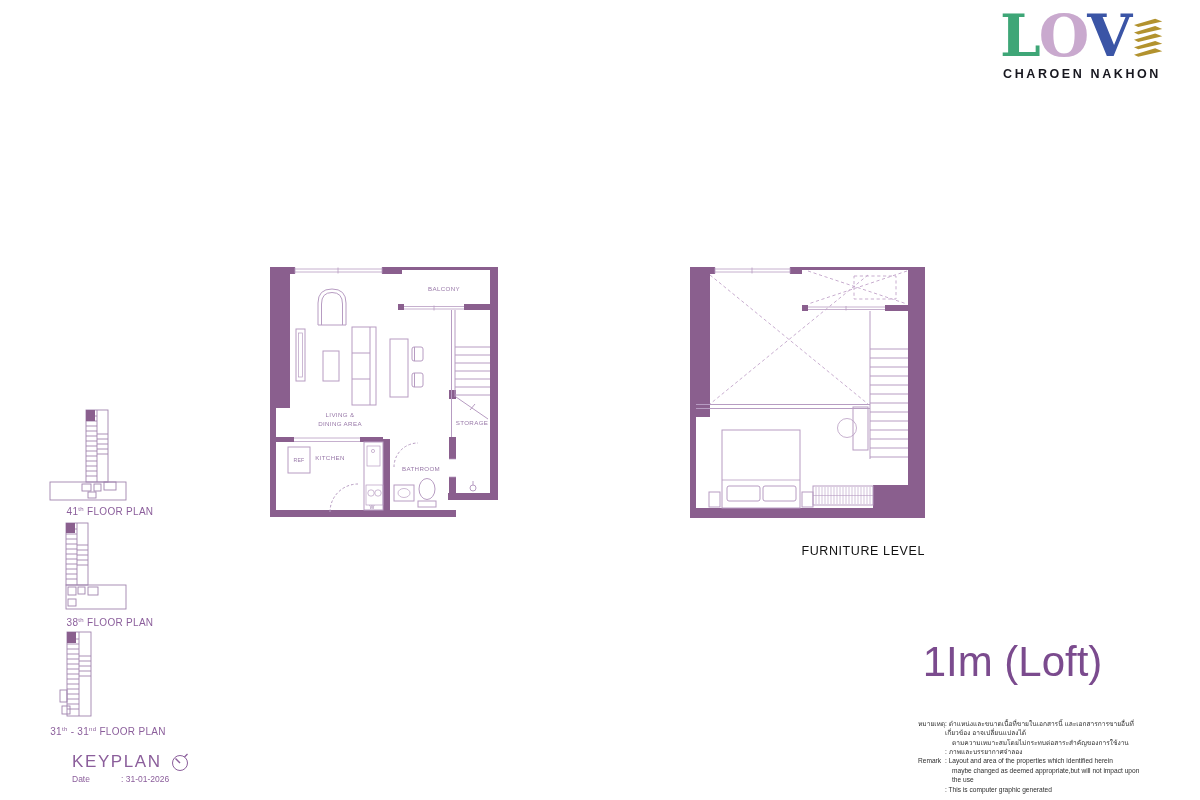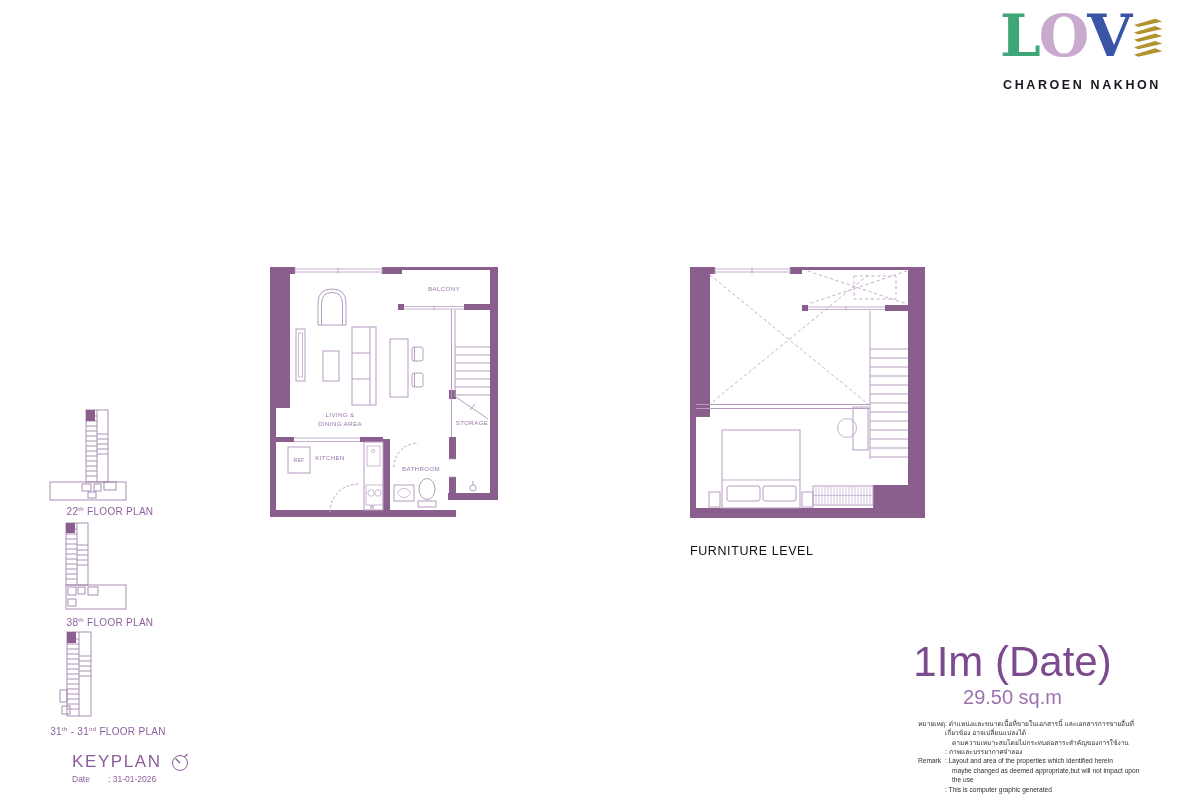--- a/index.html
+++ b/index.html
@@ -5,44 +5,44 @@
   html,body { margin:0; padding:0; background:#ffffff; }
   .page {
     position:relative; width:1200px; height:800px; background:#ffffff;
     font-family:"Liberation Sans", sans-serif; overflow:hidden;
   }
   
   .logo { position:absolute; left:1000px; top:6px; width:164px; text-align:center; }
   .logo-word { display:flex; align-items:flex-start; justify-content:center; }
   .logo-letter { font-family:"DejaVu Serif", serif; font-weight:bold; font-size:58px; line-height:60px; letter-spacing:-2px; }
   .logo-leaves { margin-left:4px; margin-top:5px; }
-  .logo-sub { font-size:12.5px; font-weight:bold; letter-spacing:2.6px; color:#17171f; margin-top:12px; white-space:nowrap; }
+  .logo-sub { font-size:12.5px; font-weight:bold; letter-spacing:2.6px; color:#17171f; margin-top:1px; white-space:nowrap; }
   
   .planA { position:absolute; left:268px; top:263px; }
   .planB { position:absolute; left:690px; top:263px; }
   svg text { font-family:"Liberation Sans", sans-serif; fill:#9878A8; }
   .pl  { font-size:6.2px; letter-spacing:0.35px; }
   .pls { font-size:5.2px; letter-spacing:0.2px; }
   .caption-b {
-    position:absolute; left:690px; top:544px; width:235px; text-align:left;
+    position:absolute; left:690px; top:544px; width:235px; text-align:right;
     font-size:12.5px; letter-spacing:0.6px; color:#111; font-weight:500;
   }
   
   .kp-svg1 { position:absolute; left:46px;  top:408px; }
   .kp-svg2 { position:absolute; left:52px;  top:520px; }
   .kp-svg3 { position:absolute; left:52px;  top:628px; }
   .kp-label { position:absolute; text-align:center; font-size:10px; color:#8B5E9B; letter-spacing:0.3px; }
   .kp-label .sup { font-size:60%; vertical-align:super; }
   .kp-label1 { left:40px; top:506px; width:140px; }
   .kp-label2 { left:40px; top:617px; width:140px; }
   .kp-label3 { left:28px; top:726px; width:160px; }
   .kp-footer { position:absolute; left:72px; top:752px; }
   .kp-title-row { display:flex; align-items:flex-end; gap:8px; }
   .kp-title { font-size:17px; letter-spacing:1.6px; color:#8B5E9B; }
-  .kp-date { display:flex; font-size:8.5px; color:#8B5E9B; margin-top:2px; }
+  .kp-date { display:flex; font-size:8.5px; color:#8B5E9B; margin-top:2px;gap:13px; }
   .kp-date .dl { width:36px; }
   
   .unit-info { position:absolute; left:895px; top:640px; width:235px; text-align:center; color:#7B4B8E; }
   .unit-name { font-size:42px; font-weight:300; line-height:44px; }
   .unit-area { font-size:20px; font-weight:300; color:#9C72AE; margin-top:2px; }
   
   .remark { position:absolute; left:918px; top:719px; width:222px; font-size:6.6px; line-height:1.42; color:#2e2e2e; }
   .r-row { display:flex; }
   .r-label { width:27px; flex:none; }
   .r-text { flex:1; }
@@ -212,21 +212,21 @@
       <path d="M51,26 H62 M51,31 H62 M51,36 H62 M51,41 H62 M51,46 H62"></path>
       <rect x="4" y="74" width="76" height="18"></rect>
       <rect x="36" y="76" width="9" height="7"></rect>
       <rect x="48" y="76" width="7" height="7"></rect>
       <rect x="58" y="74" width="12" height="8"></rect>
       <rect x="42" y="84" width="8" height="6"></rect>
     </g>
     <rect x="40" y="2" width="9" height="11" fill="#8A5F8E"></rect>
   </svg>
   <div class="kp-label kp-label1">
-    <span>22</span><span class="sup">th</span><span> FLOOR PLAN</span>
+    <span>41</span><span class="sup">th</span><span> FLOOR PLAN</span>
   </div>
 
   <svg class="kp-svg2" width="84" height="95" viewBox="0 0 84 95">
     <g stroke="#A184AE" stroke-width="0.9" fill="none">
       <rect x="14" y="3" width="22" height="62"></rect>
       <path d="M25,3 V65"></path>
       <path d="M14,9 H25 M14,14 H25 M14,19 H25 M14,24 H25 M14,29 H25 M14,34 H25 M14,39 H25 M14,44 H25 M14,49 H25 M14,54 H25 M14,59 H25"></path>
       <path d="M25,25 H36 M25,30 H36 M25,35 H36 M25,40 H36 M25,45 H36"></path>
       <rect x="14" y="65" width="60" height="24"></rect>
       <rect x="16" y="67" width="8" height="8"></rect>
@@ -264,22 +264,21 @@
         <path d="M14.5,5 L17.5,2" stroke="#8B5E9B" stroke-width="1.2" fill="none"></path>
       </svg>
     </div>
     <div class="kp-date">
       <span class="dl">Date</span>
       <span>: 31-01-2026</span>
     </div>
   </div>
 
   <div class="unit-info">
-    <div class="unit-name">1Im (Date)</div>
-    <div class="unit-area">29.50 sq.m</div>
+    <div class="unit-name">1Im (Loft)</div>
   </div>
 
   <div class="remark">
     <div class="r-row">
       <span class="r-label">หมายเหตุ</span>
       <span class="r-text">: ตำแหน่งและขนาดเนื้อที่ขายในเอกสารนี้ และเอกสารการขายอื่นที่เกี่ยวข้อง อาจเปลี่ยนแปลงได้</span>
     </div>
     <div class="r-row r-indent">
       <span class="r-label"></span>
       <span class="r-text">ตามความเหมาะสมโดยไม่กระทบต่อสาระสำคัญของการใช้งาน</span>

